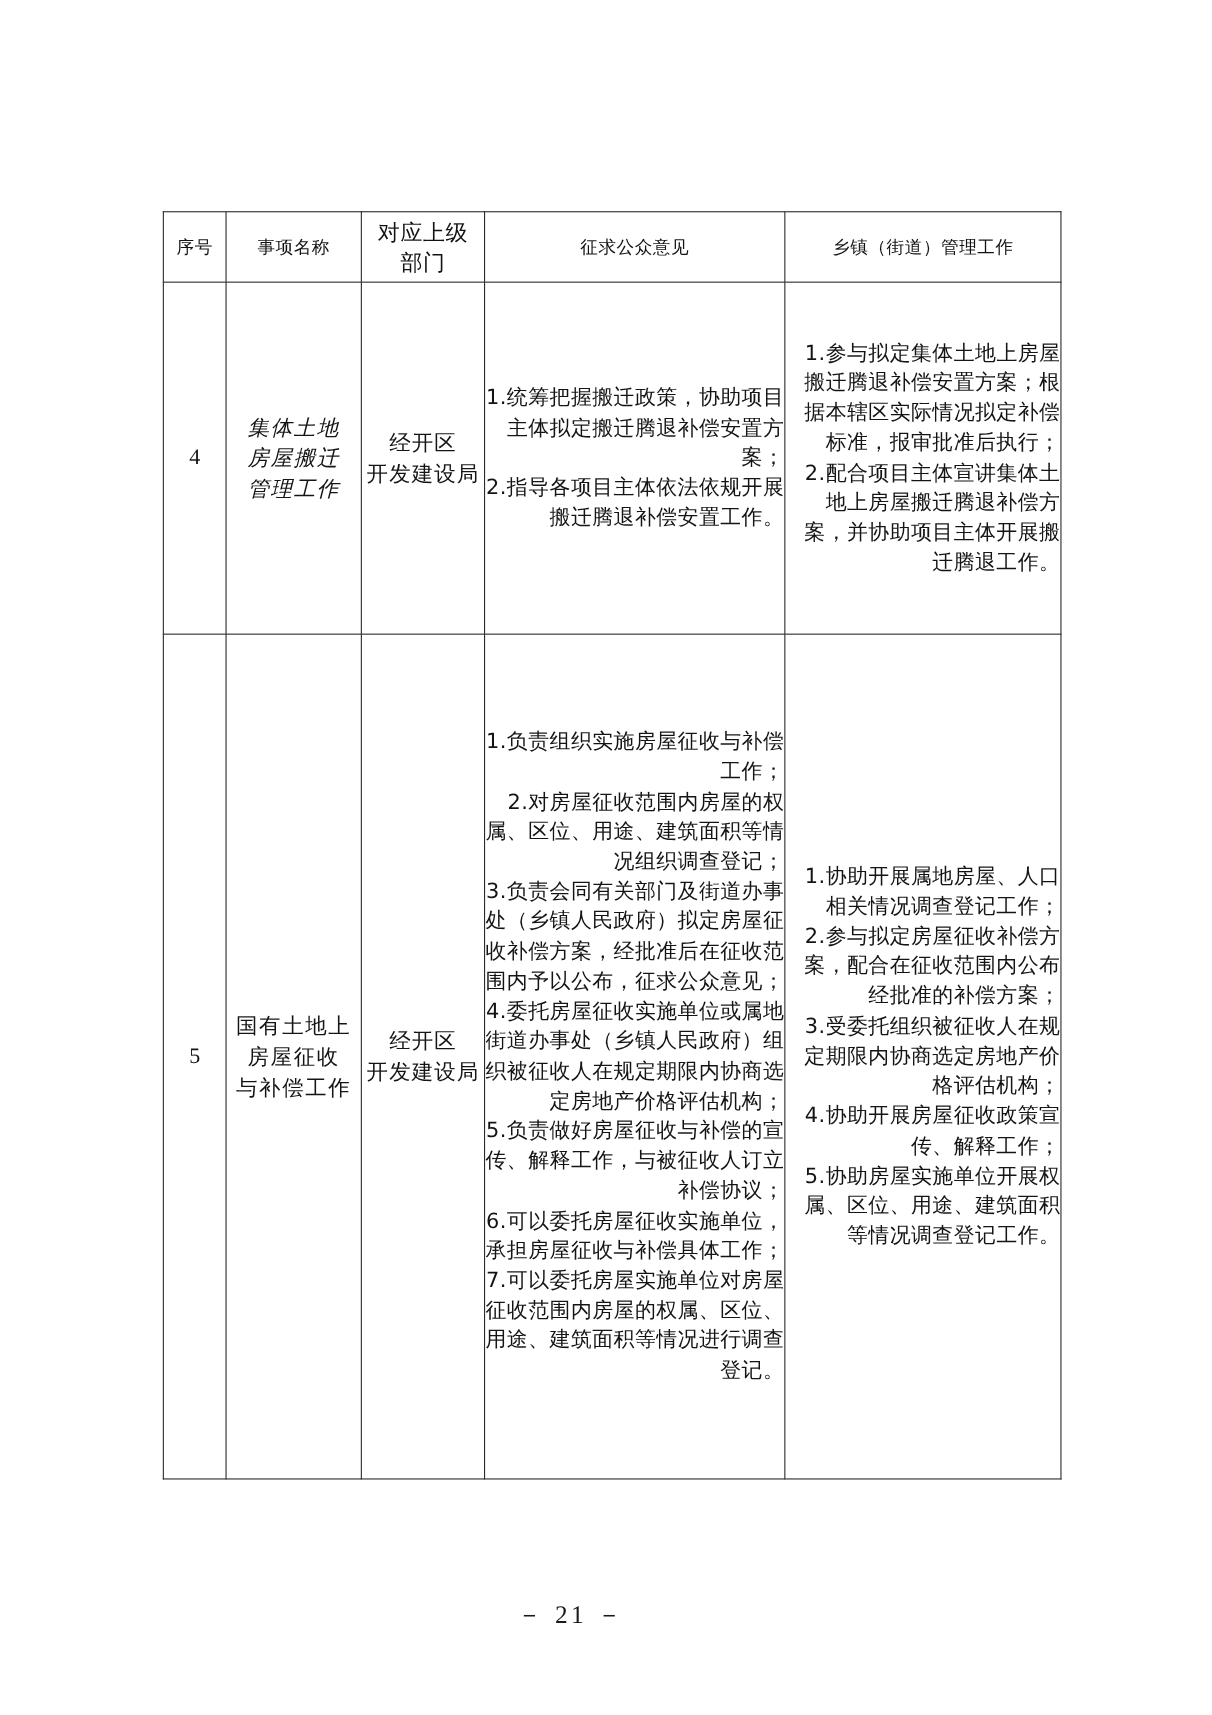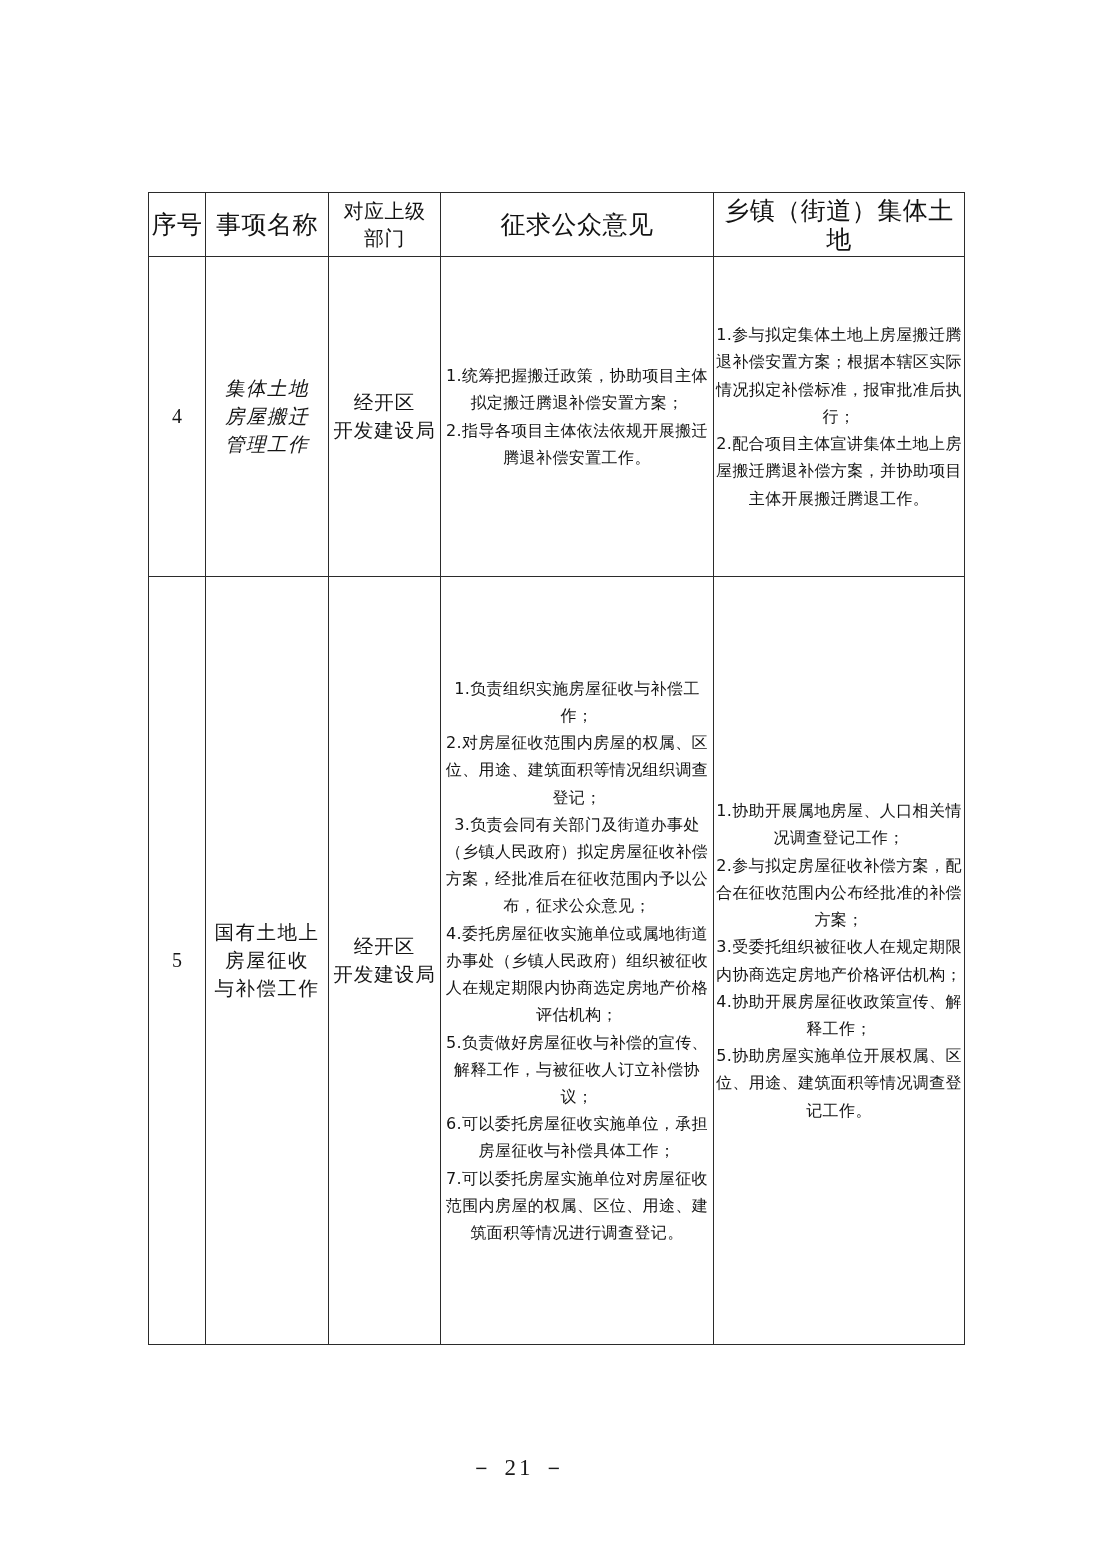--- a/index.html
+++ b/index.html
@@ -44,21 +44,21 @@
   .col-seq      { width: 57px; }
   .col-item     { width: 123px; }
   .col-dept     { width: 112px; }
   .col-duty     { width: 273px; }
   .col-township { width: 251px; }
 
   
   .hdr-row { height: 64px; }
   .hdr-cell {
     text-align: center;
-    font-size: 25px;
+    font-size: 16px;
     line-height: 29px;
     letter-spacing: 0.5px;
     color: #121212;
     padding: 2px 3px;
   }
   .hdr-cell.two-line { line-height: 27px; font-size: 20px; margin-top: 36px; }
 
   
   .cell-seq {
     text-align: center;
@@ -70,26 +70,26 @@
     text-align: center;
     font-size: 19.5px;
     line-height: 28px;
     letter-spacing: 1.5px;
     color: #141414;
     padding: 2px 4px;
   }
   .cell-dept { letter-spacing: 1px; }
 
   .cell-para {
-    font-size: 16px;
+    font-size: 19px;
     line-height: 27.2px;
     letter-spacing: 0.4px;
     color: #141414;
     padding: 6px 9px 6px 10px;
-    text-align: center;
+    text-align: right;
     white-space: pre-line;
     word-break: break-all;
   }
 
   .row-4 { height: 320px; }
   .row-5 { height: 768px; }
 
   
   .page-number {
     position: absolute;
@@ -119,21 +119,21 @@
       <col class="col-township">
     </colgroup>
 
     <thead>
       <tr class="hdr-row">
         <th class="hdr-cell">序号</th>
         <th class="hdr-cell">事项名称</th>
         <th class="hdr-cell two-line" style="white-space: pre-line;">对应上级
 部门</th>
         <th class="hdr-cell">征求公众意见</th>
-        <th class="hdr-cell">乡镇（街道）集体土地</th>
+        <th class="hdr-cell">乡镇（街道）管理工作</th>
       </tr>
     </thead>
 
     <tbody>
       <tr class="row-4">
         <td class="cell-seq">4</td>
         <td class="cell-item" style="white-space: pre-line; font-style: italic;">集体土地
 房屋搬迁
 管理工作</td>
         <td class="cell-dept" style="white-space: pre-line;">经开区

